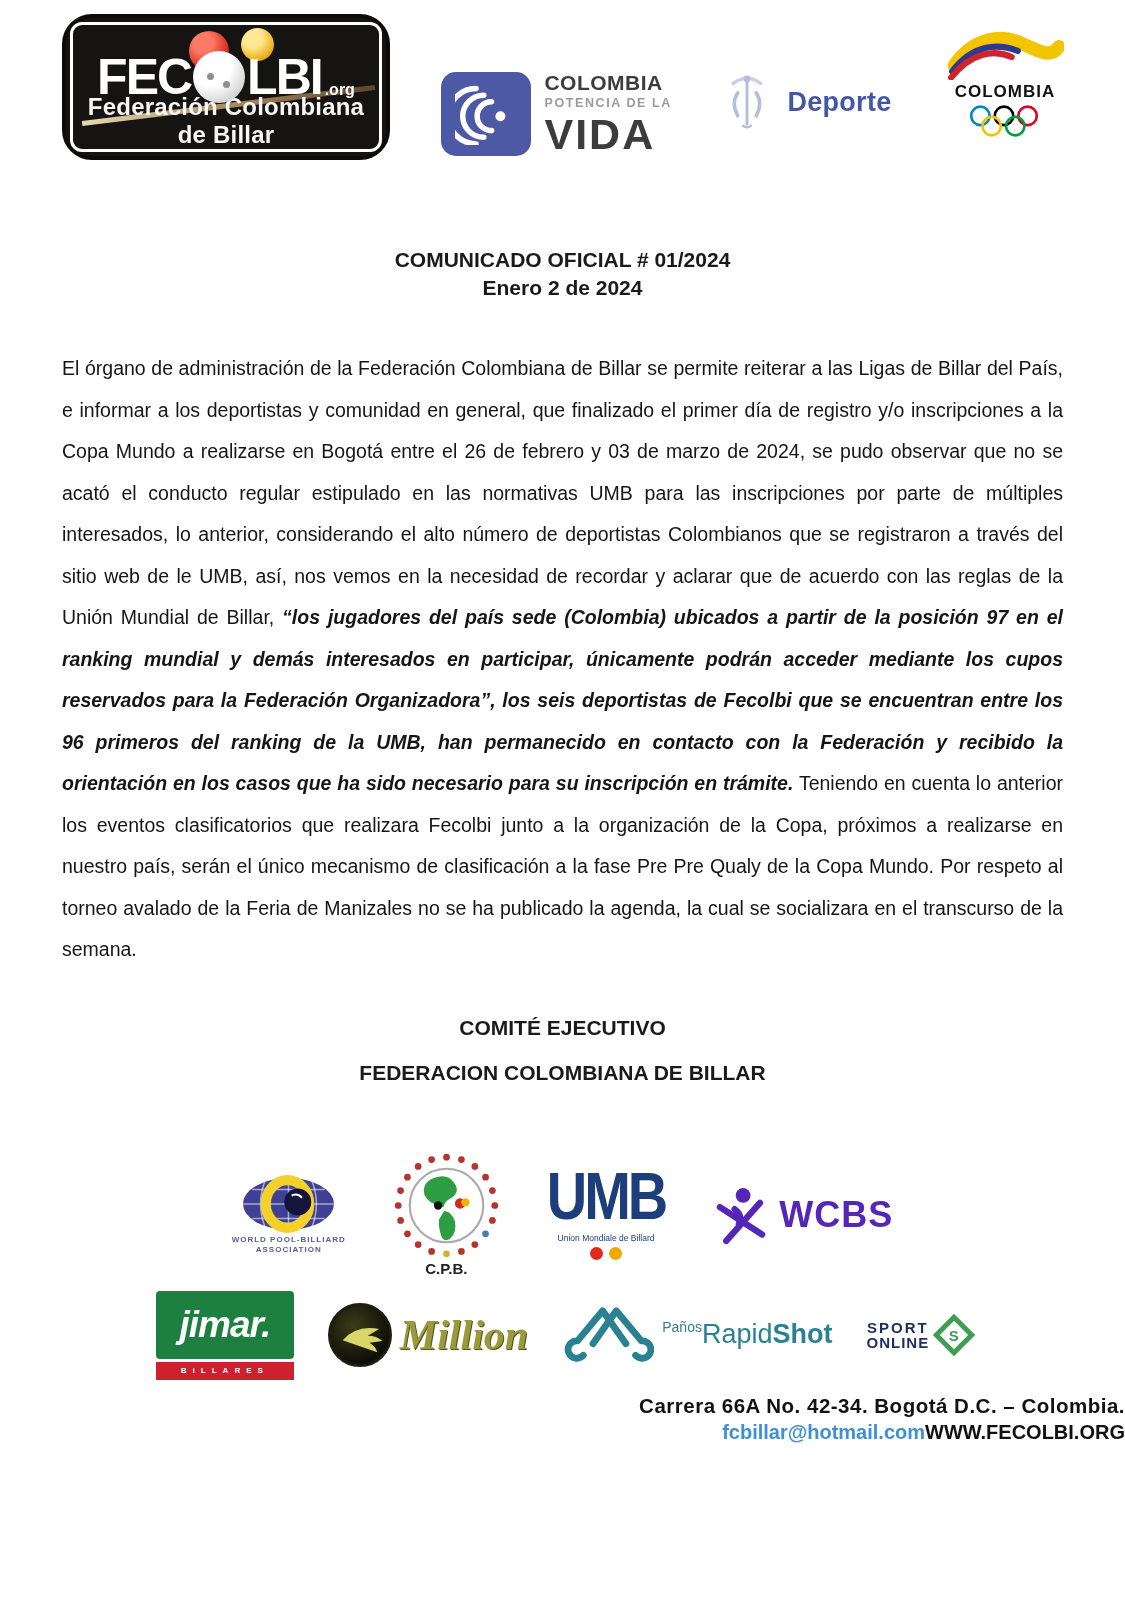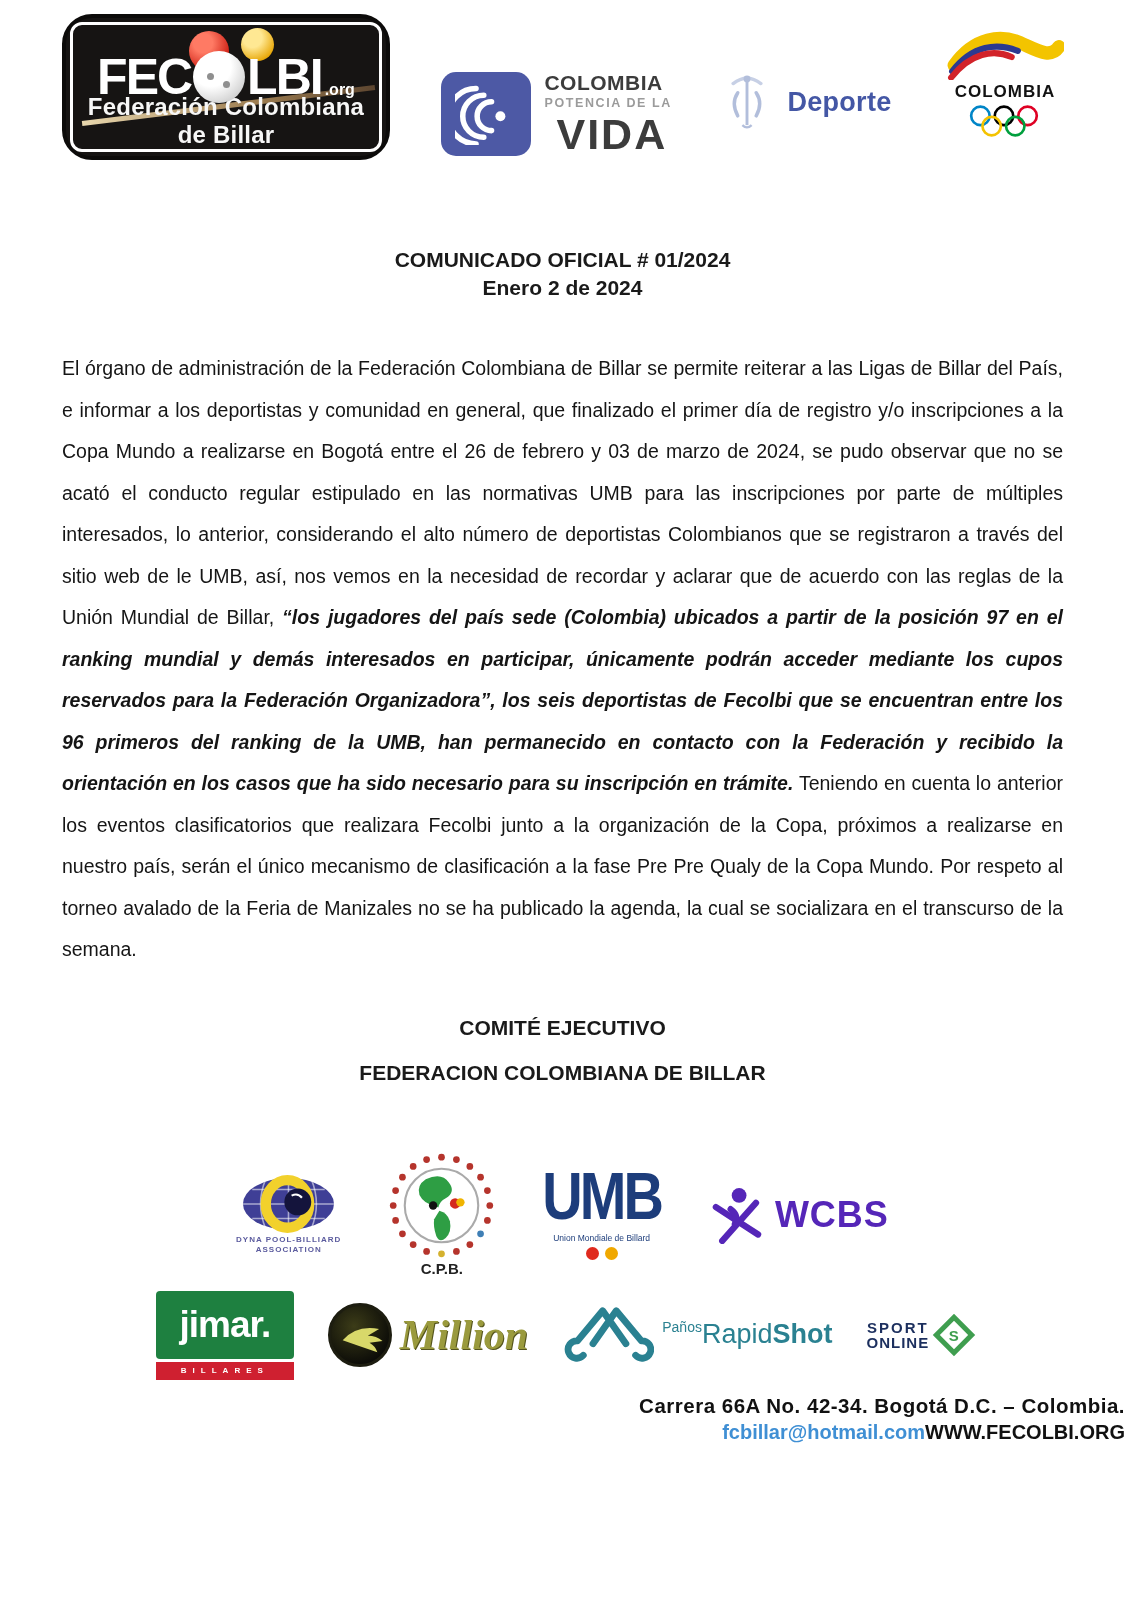--- a/index.html
+++ b/index.html
@@ -39,21 +39,21 @@
   .fecolbi-tag { position:absolute; bottom:0; width:100%; text-align:center;
                  color:#f7f7f7; font-size:24px; font-weight:700; letter-spacing:.2px; }
 
   
   .vida { display:flex; gap:13px; margin-top:58px; align-items:flex-start; }
   .vida-icon { width:90px; height:84px; border-radius:15px; background:#4d59a5;
                display:flex; align-items:center; justify-content:center; flex-shrink:0; }
   .vida-text { line-height:1; }
   .vida-l1 { font-size:21px; font-weight:800; color:#3c3c3c; letter-spacing:.5px; }
   .vida-l2 { font-size:12.5px; color:#9b9b9b; letter-spacing:1.6px; margin-top:4px; font-weight:600; }
-  .vida-l3 { font-size:43px; font-weight:800; color:#3c3c3c; letter-spacing:2px; margin-top:3px;margin-left:12px; }
+  .vida-l3 { font-size:43px; font-weight:800; color:#3c3c3c; letter-spacing:2px; margin-top:3px; }
 
   
   .deporte { display:flex; align-items:center; gap:16px; margin-top:58px; }
   .deporte-label { color:#4457a5; font-size:27px; font-weight:700; letter-spacing:.3px; }
 
   
   .olympic { display:flex; flex-direction:column; align-items:center; margin-top:16px; width:124px; }
   .olympic-label { font-size:17px; font-weight:800; color:#121212; letter-spacing:1px; margin:2px 0 2px; }
 
   
@@ -85,21 +85,21 @@
   .dyna { display:flex; flex-direction:column; }
   .dyna-line { display:flex; align-items:baseline; }
   .dyna-p1 { font-size:34px; font-weight:800; color:#1d4f9e; letter-spacing:-1px; }
   .dyna-sep { font-size:30px; color:#b5b5b5; margin:0 2px 0 4px; font-weight:300; }
   .dyna-p2 { font-size:31px; color:#8d8d8d; font-weight:400; }
   .dyna-tm { font-size:10px; color:#9a9a9a; margin-left:2px; }
   .dyna-tag { font-size:12px; color:#a3a3a3; margin-top:2px; margin-left:4px; }
 
   .jimar { width:138px; display:flex; flex-direction:column; align-items:stretch; }
   .jimar-box { background:#1e8040; border-radius:4px; height:68px; display:flex;
-               align-items:center; justify-content:center; }
+               align-items:center; justify-content:center;font-style:italic; }
   .jimar-label { color:#fff; font-size:37px; font-weight:800; letter-spacing:-1px; }
   .jimar-strip { background:#cf2030; height:18px; margin-top:3px; display:flex;
                  align-items:center; justify-content:center; }
   .jimar-sub { color:#fff; font-size:8px; font-weight:700; letter-spacing:6px; }
 
   .million { display:flex; align-items:center; gap:8px; }
   .million-circle { width:64px; height:64px; border-radius:50%;
                     background:radial-gradient(circle at 40% 35%, #3c3c18, #0c0c08 75%);
                     border:3px solid #1d1d10; display:flex; align-items:center; justify-content:center; }
   .million-label { font-family:"Liberation Serif", serif; font-style:italic; font-weight:700;
@@ -210,21 +210,21 @@
 
   <div class="sp-col">
     <svg width="100" height="60" viewBox="0 0 95 58">
       <ellipse cx="47" cy="28" rx="44" ry="25" fill="#3f3f96"></ellipse>
       <path d="M3 28 h88 M12 14 h70 M12 42 h70" stroke="rgba(255,255,255,.55)" stroke-width="1.5" fill="none"></path>
       <path d="M25 4 q-10 24 0 48 M47 3 v50 M69 4 q10 24 0 48" stroke="rgba(255,255,255,.55)" stroke-width="1.5" fill="none"></path>
       <ellipse cx="46" cy="28" rx="21" ry="23" fill="none" stroke="#f2d12c" stroke-width="10"></ellipse>
       <circle cx="56" cy="26" r="13" fill="#14143c"></circle>
       <path d="M50 20 q6 -3 10 2" stroke="#fff" stroke-width="2" fill="none"></path>
     </svg>
-    <div class="wpa-cap">DYNA POOL-BILLIARD</div>
+    <div class="wpa-cap">WORLD POOL-BILLIARD</div>
     <div class="wpa-cap">ASSOCIATION</div>
   </div>
 
   <div class="sp-col">
     <svg width="105" height="105" viewBox="0 0 100 100">
       <circle cx="50" cy="50" r="35" fill="#fff" stroke="#aaa" stroke-width="2"></circle>
       <path d="M35 25 q15 -7 22 3 q7 9 -3 15 q-6 3 -7 9 l-4 -2 q-10 -2 -14 -10 q-3 -9 6 -15z" fill="#2e9e44"></path>
       <path d="M48 55 q8 2 10 10 q2 10 -4 16 q-6 5 -9 -2 q-3 -9 -2 -16z" fill="#2e9e44"></path>
       <circle cx="42" cy="50" r="4" fill="#111"></circle>
       <circle cx="63" cy="48" r="5" fill="#d42a1e"></circle>

